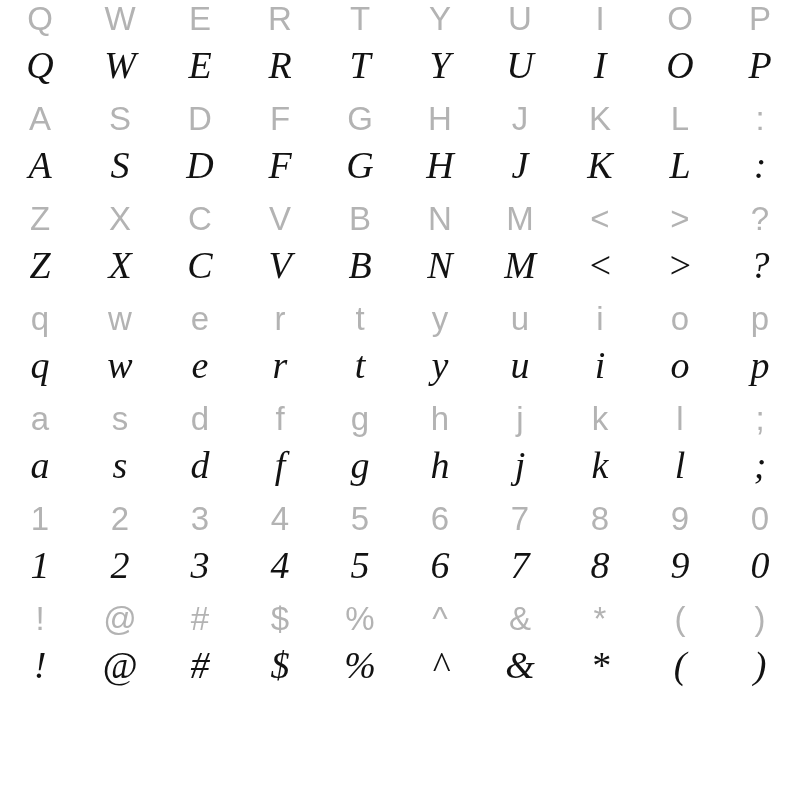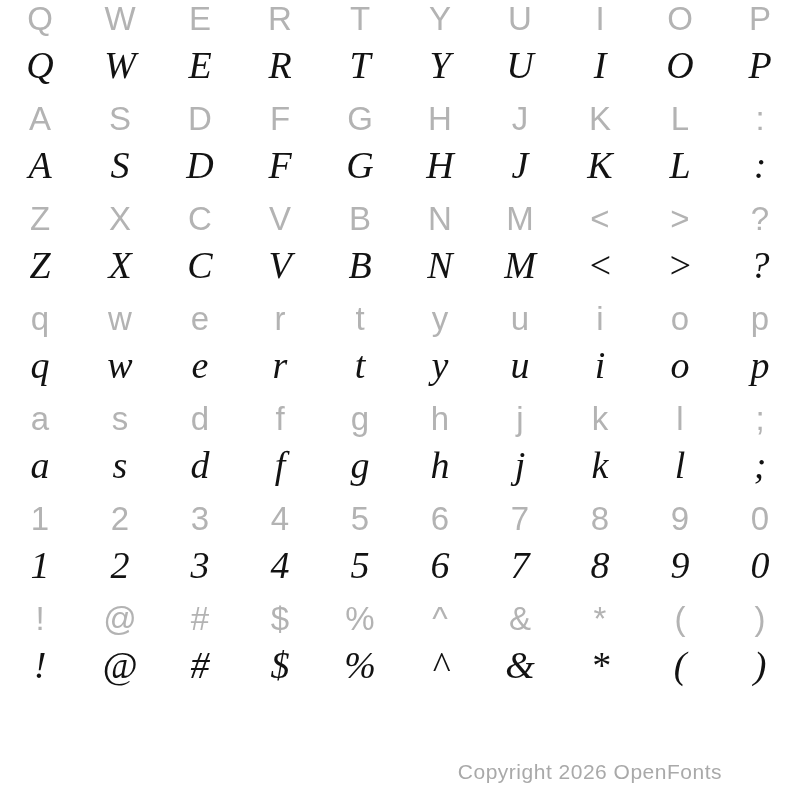--- a/index.html
+++ b/index.html
@@ -74,14 +74,13 @@
       <div class="glyph-row specimen" style="top: 240px;"><div class="glyph-cell">Z</div><div class="glyph-cell">X</div><div class="glyph-cell">C</div><div class="glyph-cell">V</div><div class="glyph-cell">B</div><div class="glyph-cell">N</div><div class="glyph-cell">M</div><div class="glyph-cell">&lt;</div><div class="glyph-cell">&gt;</div><div class="glyph-cell">?</div></div>
       <div class="glyph-row reference" style="top: 294px;"><div class="glyph-cell">q</div><div class="glyph-cell">w</div><div class="glyph-cell">e</div><div class="glyph-cell">r</div><div class="glyph-cell">t</div><div class="glyph-cell">y</div><div class="glyph-cell">u</div><div class="glyph-cell">i</div><div class="glyph-cell">o</div><div class="glyph-cell">p</div></div>
       <div class="glyph-row specimen" style="top: 340px;"><div class="glyph-cell">q</div><div class="glyph-cell">w</div><div class="glyph-cell">e</div><div class="glyph-cell">r</div><div class="glyph-cell">t</div><div class="glyph-cell">y</div><div class="glyph-cell">u</div><div class="glyph-cell">i</div><div class="glyph-cell">o</div><div class="glyph-cell">p</div></div>
       <div class="glyph-row reference" style="top: 394px;"><div class="glyph-cell">a</div><div class="glyph-cell">s</div><div class="glyph-cell">d</div><div class="glyph-cell">f</div><div class="glyph-cell">g</div><div class="glyph-cell">h</div><div class="glyph-cell">j</div><div class="glyph-cell">k</div><div class="glyph-cell">l</div><div class="glyph-cell">;</div></div>
       <div class="glyph-row specimen" style="top: 440px;"><div class="glyph-cell">a</div><div class="glyph-cell">s</div><div class="glyph-cell">d</div><div class="glyph-cell">f</div><div class="glyph-cell">g</div><div class="glyph-cell">h</div><div class="glyph-cell">j</div><div class="glyph-cell">k</div><div class="glyph-cell">l</div><div class="glyph-cell">;</div></div>
       <div class="glyph-row reference" style="top: 494px;"><div class="glyph-cell">1</div><div class="glyph-cell">2</div><div class="glyph-cell">3</div><div class="glyph-cell">4</div><div class="glyph-cell">5</div><div class="glyph-cell">6</div><div class="glyph-cell">7</div><div class="glyph-cell">8</div><div class="glyph-cell">9</div><div class="glyph-cell">0</div></div>
       <div class="glyph-row specimen" style="top: 540px;"><div class="glyph-cell">1</div><div class="glyph-cell">2</div><div class="glyph-cell">3</div><div class="glyph-cell">4</div><div class="glyph-cell">5</div><div class="glyph-cell">6</div><div class="glyph-cell">7</div><div class="glyph-cell">8</div><div class="glyph-cell">9</div><div class="glyph-cell">0</div></div>
       <div class="glyph-row reference" style="top: 594px;"><div class="glyph-cell">!</div><div class="glyph-cell">@</div><div class="glyph-cell">#</div><div class="glyph-cell">$</div><div class="glyph-cell">%</div><div class="glyph-cell">^</div><div class="glyph-cell">&amp;</div><div class="glyph-cell">*</div><div class="glyph-cell">(</div><div class="glyph-cell">)</div></div>
       <div class="glyph-row specimen" style="top: 640px;"><div class="glyph-cell">!</div><div class="glyph-cell">@</div><div class="glyph-cell">#</div><div class="glyph-cell">$</div><div class="glyph-cell">%</div><div class="glyph-cell">^</div><div class="glyph-cell">&amp;</div><div class="glyph-cell">*</div><div class="glyph-cell">(</div><div class="glyph-cell">)</div></div>
     </div>
-  <div class="copyright">Copyright 2026 OpenFonts</div>
 </div>
 
 </body></html>

